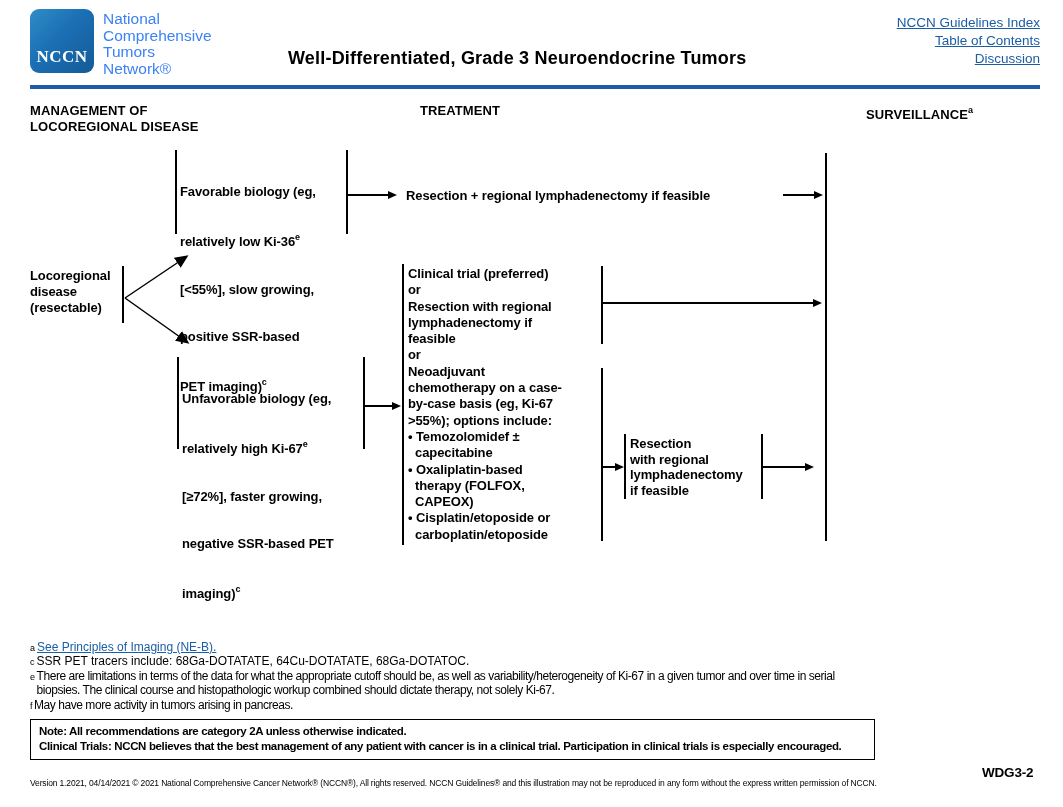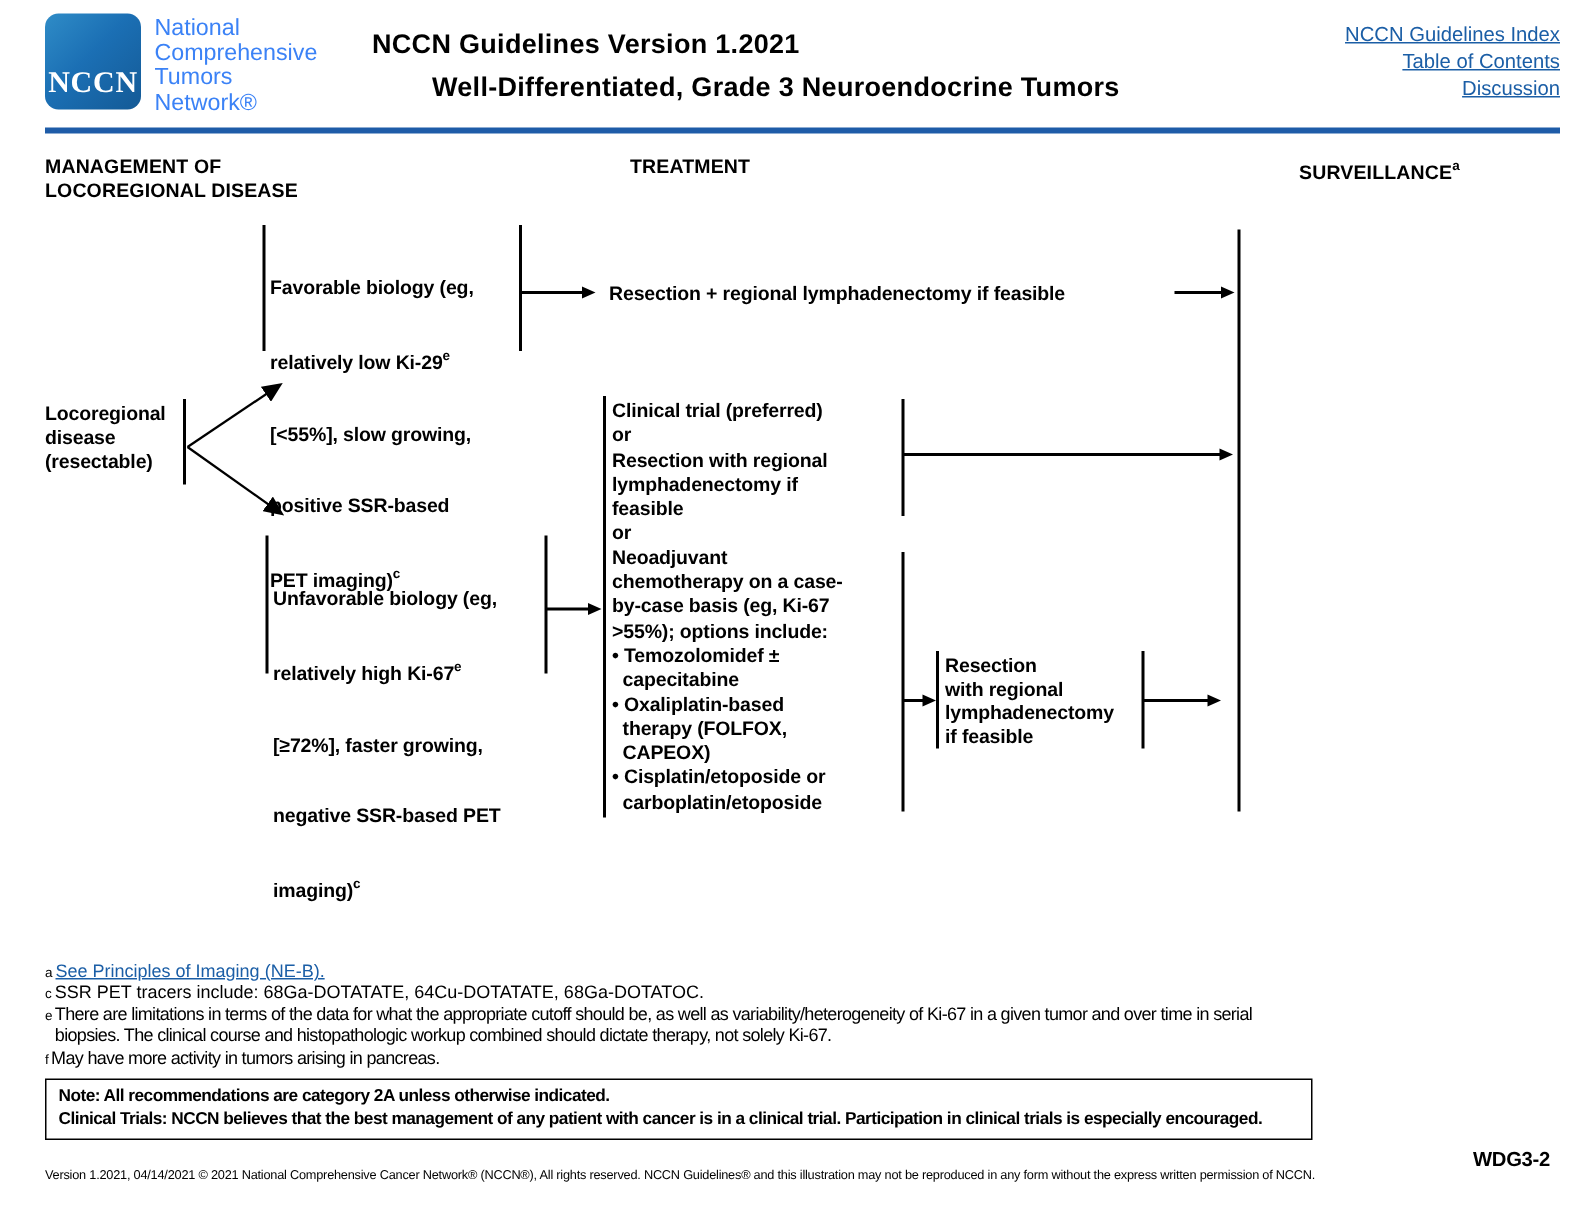--- a/index.html
+++ b/index.html
@@ -3,21 +3,21 @@
 <meta charset="utf-8">
 <title>NCCN Guidelines WDG3-2</title>
 <style>
   html,body{margin:0;padding:0;background:#fff;}
   .page{position:relative;width:1063px;height:807px;background:#fff;overflow:hidden;
         font-family:"Liberation Sans",sans-serif;color:#000;}
   
   .logo{position:absolute;left:30px;top:9px;width:64px;height:64px;border-radius:9px;
         background:linear-gradient(135deg,#2f8cc7 0%,#1b6fb4 45%,#145a96 100%);}
   .logo span{position:absolute;left:0;right:0;bottom:6px;text-align:center;color:#fff;
-        font-family:"Liberation Serif",serif;font-weight:bold;font-size:20px;letter-spacing:.5px;margin-top:39px;}
+        font-family:"Liberation Serif",serif;font-weight:bold;font-size:17px;letter-spacing:.5px;margin-top:39px;}
   .org{position:absolute;left:103px;top:11px;font-size:15.5px;line-height:16.5px;color:#3b82f6;}
   .title1{position:absolute;left:248px;top:19px;font-size:18px;font-weight:bold;letter-spacing:.2px;}
   .title2{position:absolute;left:248px;top:48px;font-size:18px;font-weight:bold;letter-spacing:.2px;margin-left:40px;}
   .hlinks{position:absolute;right:23px;top:14px;text-align:right;font-size:13.5px;line-height:18px;}
   .hlinks a{display:block;color:#1b5ea6;text-decoration:underline;cursor:pointer;}
   .rule{position:absolute;left:30px;top:85px;width:1010px;height:4px;background:#1e5ca8;}
   
   .colhead{position:absolute;font-size:13px;font-weight:bold;line-height:16px;letter-spacing:.1px;}
   
   .vline{position:absolute;width:1.6px;background:#000;}
@@ -51,21 +51,20 @@
 
   <div class="logo">
     <span>NCCN</span>
   </div>
   <div class="org">
     <div>National</div>
     <div>Comprehensive</div>
     <div>Tumors</div>
     <div>Network®</div>
   </div>
-  <div class="title1">NCCN Guidelines Version 1.2021</div>
   <div class="title2">Well-Differentiated, Grade 3 Neuroendocrine Tumors</div>
   <div class="hlinks">
     <a>NCCN Guidelines Index</a>
     <a>Table of Contents</a>
     <a>Discussion</a>
   </div>
   <div class="rule"></div>
 
   <div class="colhead" style="left:30px;top:103px;">
     <div>MANAGEMENT OF</div>
@@ -89,21 +88,21 @@
         <path d="M0,0 L9,4 L0,8 z" fill="#000"></path>
       </marker>
     </defs>
     <line x1="15" y1="58" x2="76" y2="17" stroke="#000" stroke-width="1.5" marker-end="url(#ah)"></line>
     <line x1="15" y1="58" x2="77" y2="102" stroke="#000" stroke-width="1.5" marker-end="url(#ah)"></line>
   </svg>
 
   <div class="vline" style="left:175px;top:150px;height:84px;"></div>
   <div class="fc" style="left:180px;top:152px;">
     <div class="ln"><span>Favorable biology (eg,</span></div>
-    <div class="ln"><span>relatively low Ki-29</span><sup>e</sup></div>
+    <div class="ln"><span>relatively low Ki-36</span><sup>e</sup></div>
     <div class="ln"><span>[&lt;55%], slow growing,</span></div>
     <div class="ln"><span>positive SSR-based</span></div>
     <div class="ln"><span>PET imaging)</span><sup>c</sup></div>
   </div>
   <div class="vline" style="left:346px;top:150px;height:84px;"></div>
 
   <div class="hline" style="left:348px;top:194px;width:41px;"></div>
   <div class="arr-r" style="left:388px;top:191px;"></div>
   <div class="fc" style="left:406px;top:188px;">Resection + regional lymphadenectomy if feasible</div>
   <div class="hline" style="left:783px;top:194px;width:33px;"></div>

